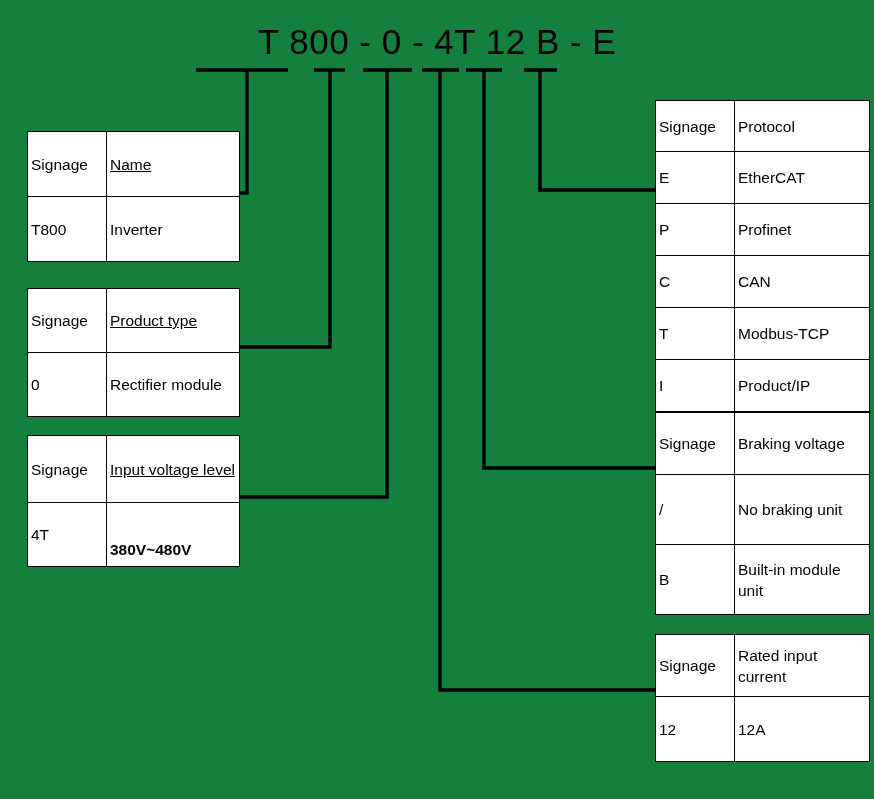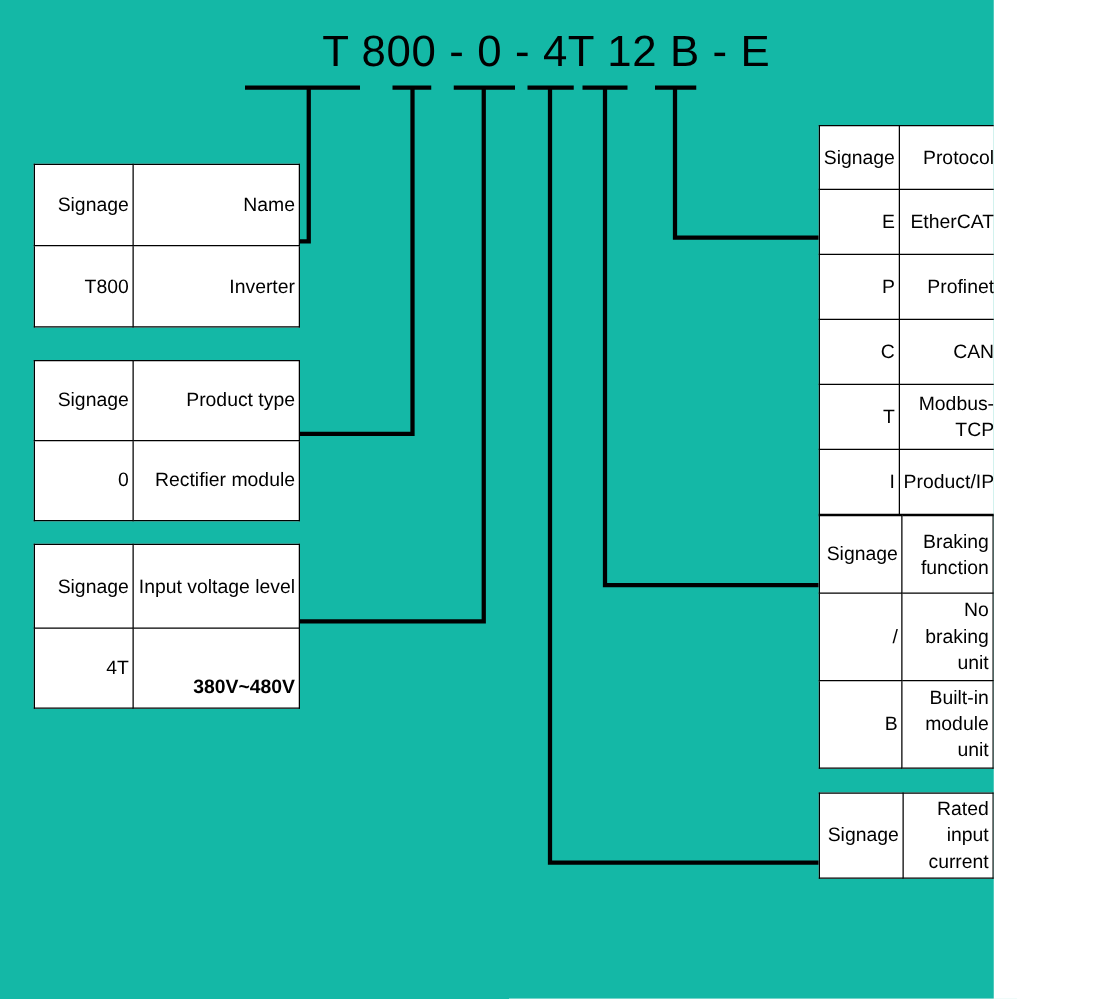--- a/index.html
+++ b/index.html
@@ -2,23 +2,23 @@
 <html><head>
 <meta charset="utf-8">
 <style>
   html, body {
     margin: 0;
     padding: 0;
     background: #ffffff;
   }
   #page {
     position: relative;
-    width: 795px;
+    width: 874px;
     height: 799px;
-    background: #14b8a6;
+    background: #15803d;
     font-family: "Liberation Sans", sans-serif;
     color: #000000;
     overflow: hidden;
   }
 
   
   #model-code {
     position: absolute;
     left: 0;
     top: 22px;
@@ -43,31 +43,31 @@
 
   
   .spec-table {
     position: absolute;
     border-collapse: collapse;
     table-layout: fixed;
     background: #ffffff;
   }
   .spec-table td {
     border: 1.6px solid #000000;
-    text-align: right;
+    text-align: left;
     vertical-align: middle;
     font-size: 15.5px;
     line-height: 21px;
     padding: 2px 3px;
     font-family: "Liberation Sans", sans-serif;
     color: #000;
     margin-top: 27px;
   }
   .col-sign { width: 72px; }
-  .col-desc { width: 126px; }
+  .col-desc { width: 126px; text-decoration: underline; }
   .col-sign-r { width: 72px; }
   .col-desc-r { width: 128px; }
 
   
   .low td.low-text {
     vertical-align: bottom;
     padding-bottom: 6px;
   }
   .nowrapcell { white-space: nowrap; font-weight: bold; }
 </style>
@@ -167,35 +167,39 @@
       <td style="height:47px;">I</td>
       <td>Product/IP</td>
     </tr>
   </tbody>
     </table>
 
   <table class="spec-table" style="left:655px; top:412px;">
     <tbody>
         <tr>
       <td class="col-sign-r" style="height:57px;">Signage</td>
-      <td class="col-desc-r">Braking function</td>
+      <td class="col-desc-r">Braking voltage</td>
     </tr>
     <tr>
       <td style="height:65px;">/</td>
       <td>No braking unit</td>
     </tr>
     <tr>
       <td style="height:65px;">B</td>
       <td>Built-in module unit</td>
     </tr>
   </tbody>
     </table>
 
   <table class="spec-table" style="left:655px; top:634px;">
     <tbody>
         <tr>
       <td class="col-sign-r" style="height:57px;">Signage</td>
       <td class="col-desc-r">Rated input current</td>
     </tr>
+    <tr>
+      <td style="height:60px;">12</td>
+      <td>12A</td>
+    </tr>
   </tbody>
     </table>
 
 </div>
 
 </body></html>

